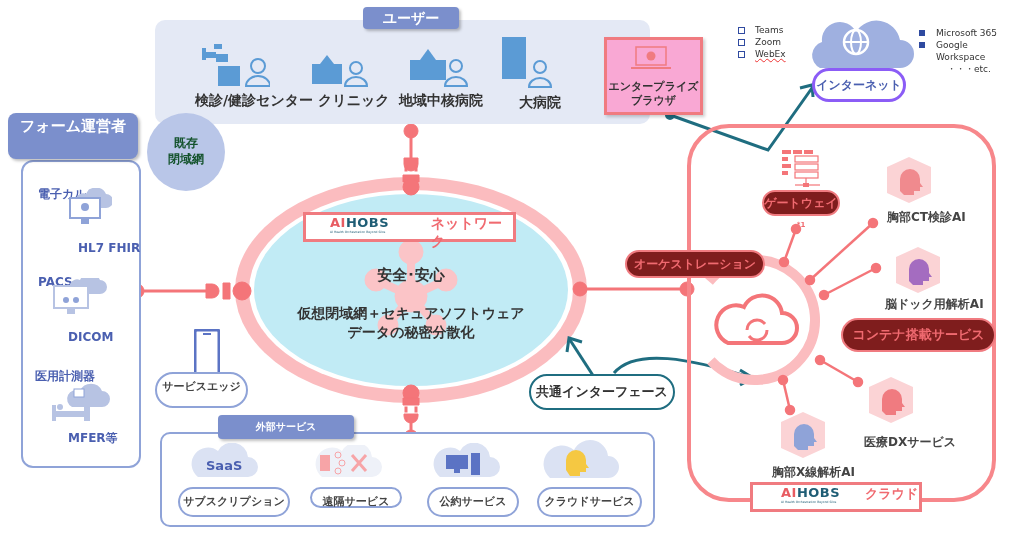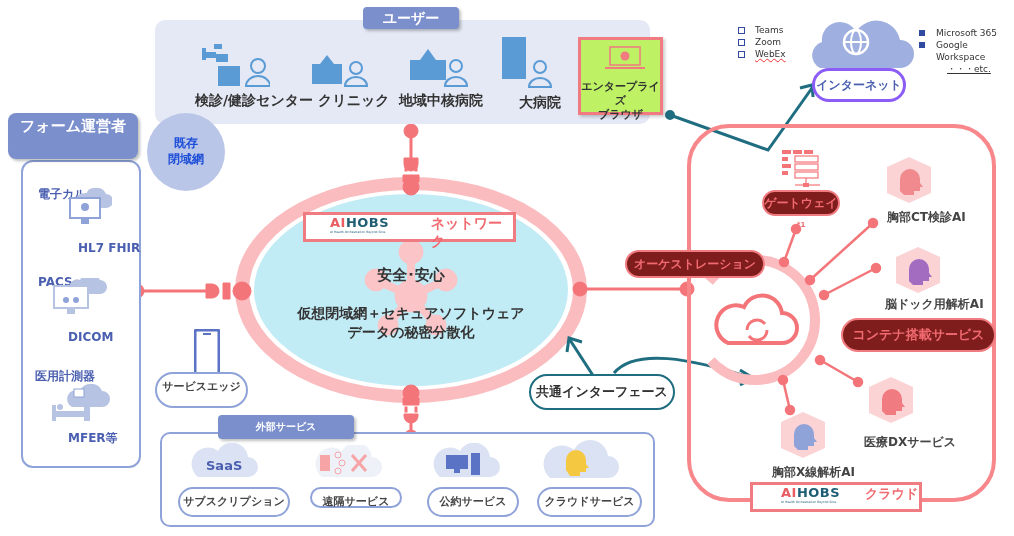--- a/index.html
+++ b/index.html
@@ -6,30 +6,30 @@
   body { width: 1014px; height: 536px; background: #ffffff; position: relative; overflow: hidden;
          font-family: "DejaVu Sans", "Liberation Sans", sans-serif; color: #333; }
   .abs { position: absolute; }
   svg.bg { position: absolute; left: 0; top: 0; }
 
   .users-panel { left: 155px; top: 20px; width: 495px; height: 104px; background: #e4e9f5; border-radius: 10px; }
   .tag-blue { background: #7b8fcc; color: #fff; font-weight: bold; text-align: center; border-radius: 4px;
               box-shadow: 2px 2px 3px rgba(0,0,0,0.25); }
   .user-title { left: 363px; top: 7px; width: 96px; height: 22px; font-size: 14px; line-height: 22px; }
   .user-label { font-size: 14px; font-weight: bold; color: #333; white-space: nowrap; }
-  .ent-box { left: 578px; top: 37px; width: 85px; height: 78px; background: #bef264; border: 3px solid #f07b80;
+  .ent-box { left: 604px; top: 37px; width: 99px; height: 78px; background: #f9a8d4; border: 3px solid #f07b80;
              box-shadow: 2px 2px 3px rgba(0,0,0,0.2); text-align: center; }
   .ent-box .txt { font-size: 11px; font-weight: bold; color: #333; line-height: 14px; margin-top: 40px; }
 
   .platform-title { left: 8px; top: 113px; width: 130px; height: 46px; font-size: 15px; line-height: 20px; padding-top: 3px; border-radius: 8px; }
   .platform-panel { left: 21px; top: 160px; width: 120px; height: 308px; border: 2px solid #8fa3d8; border-radius: 12px; background: #fff; }
   .plat-label { font-size: 12px; font-weight: bold; color: #4a5fb0; white-space: nowrap; }
 
   .closed-net { left: 147px; top: 113px; width: 78px; height: 78px; border-radius: 50%; background: #b9c6e8;
-                text-align: center; font-size: 12px; font-weight: bold; color: #1d4ed8; line-height: 16px; padding-top: 22px; }
+                text-align: center; font-size: 12px; font-weight: bold; color: #14532d; line-height: 16px; padding-top: 22px; }
 
   .pill-blue { border: 2px solid #8fa3d8; border-radius: 18px; background: #fff; text-align: center;
                font-size: 11px; font-weight: bold; color: #444; }
   .pill-red { border: 2px solid #f07b80; border-radius: 18px; background: #7f1d1d; text-align: center;
               font-size: 12px; font-weight: bold; color: #f06a70; }
 
   .aihobs-box { background: #fff; border: 3px solid #f07b80; display: flex; align-items: flex-start; }
   .aihobs-logo { font-size: 13px; font-weight: bold; letter-spacing: 0.5px; }
   .aihobs-logo .ai { color: #e85c62; }
   .aihobs-logo .hobs { color: #1f5d75; }
@@ -334,21 +334,21 @@
 
 <div class="abs list-small" style="left:738px;top:24px;">
   <div><span class="sq"></span><span>Teams</span></div>
   <div><span class="sq"></span><span>Zoom</span></div>
   <div><span class="sq"></span><span class="squiggle">WebEx</span></div>
 </div>
 <div class="abs list-small" style="left:919px;top:27px;">
   <div><span class="sqf"></span><span>Microsoft 365</span></div>
   <div><span class="sqf"></span><span>Google</span></div>
   <div style="padding-left:17px;">Workspace</div>
-  <div style="padding-left:28px;text-decoration:underline;">・・・etc.</div>
+  <div style="padding-left:28px;">・・・etc.</div>
 </div>
 
 <div class="abs cloud-box"></div>
 
 <div class="abs pill-red" style="left:762px;top:190px;width:78px;height:26px;line-height:22px;">
   <span>ゲートウェイ</span><sup style="font-size:7px;">*1</sup>
 </div>
 <div class="abs pill-red" style="left:625px;top:250px;width:140px;height:28px;line-height:24px;">オーケストレーション</div>
 <div class="abs pill-red" style="left:841px;top:318px;width:155px;height:34px;line-height:30px;font-size:13px;">コンテナ搭載サービス</div>
 

